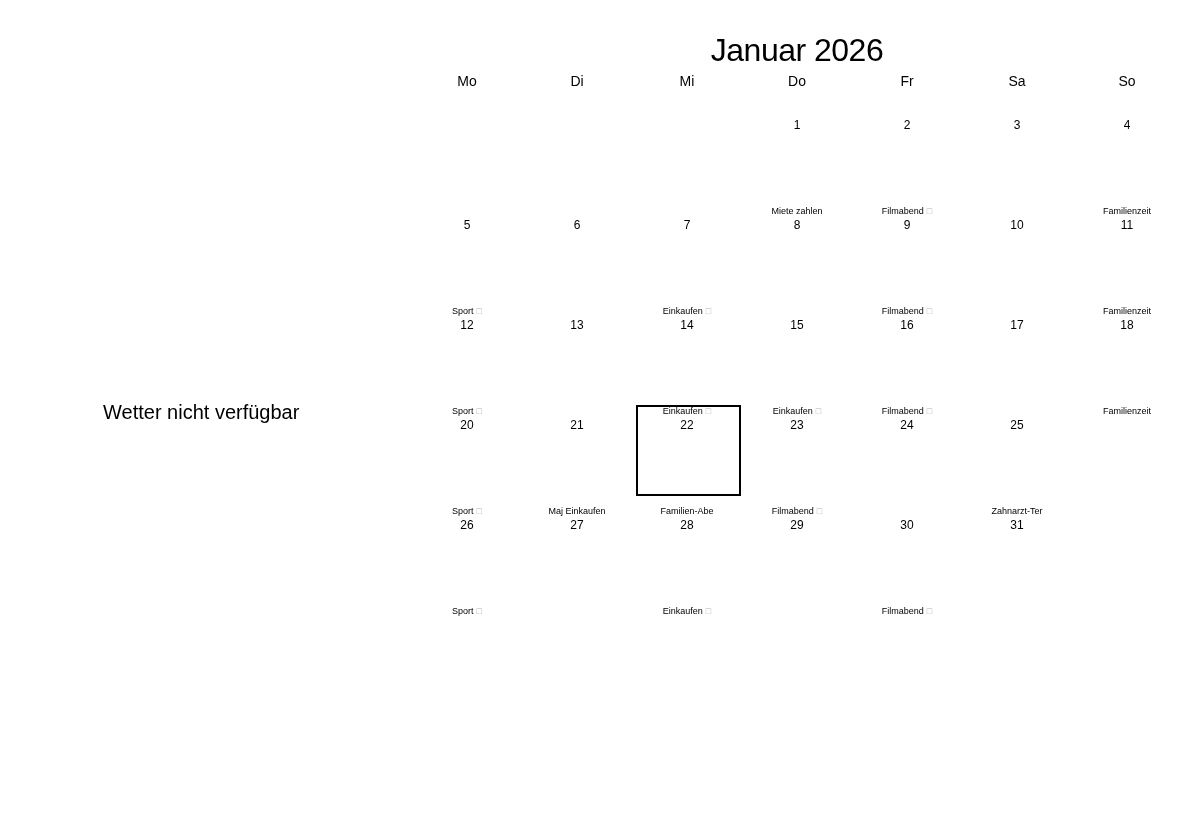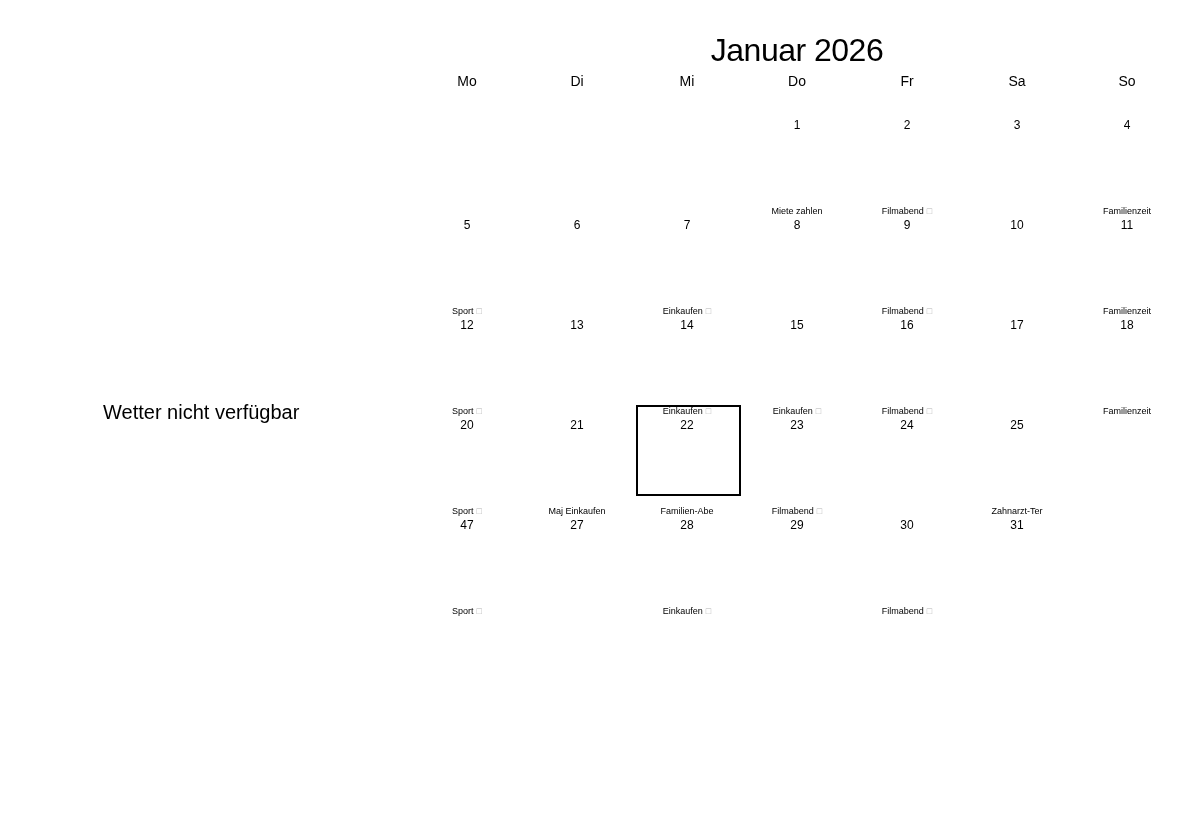--- a/index.html
+++ b/index.html
@@ -196,21 +196,21 @@
           <div class="event"><span></span></div>
         </div>
       <div class="cell">
           <div class="num">25</div>
           <div class="event"><span>Zahnarzt-Ter</span></div>
         </div>
     </div>
 
     <div class="week">
       <div class="cell">
-          <div class="num">47</div>
+          <div class="num">26</div>
           <div class="event"><span>Sport</span><span class="tofu">□</span></div>
         </div>
       <div class="cell">
           <div class="num">27</div>
           <div class="event"><span></span></div>
         </div>
       <div class="cell">
           <div class="num">28</div>
           <div class="event"><span>Einkaufen</span><span class="tofu">□</span></div>
         </div>

